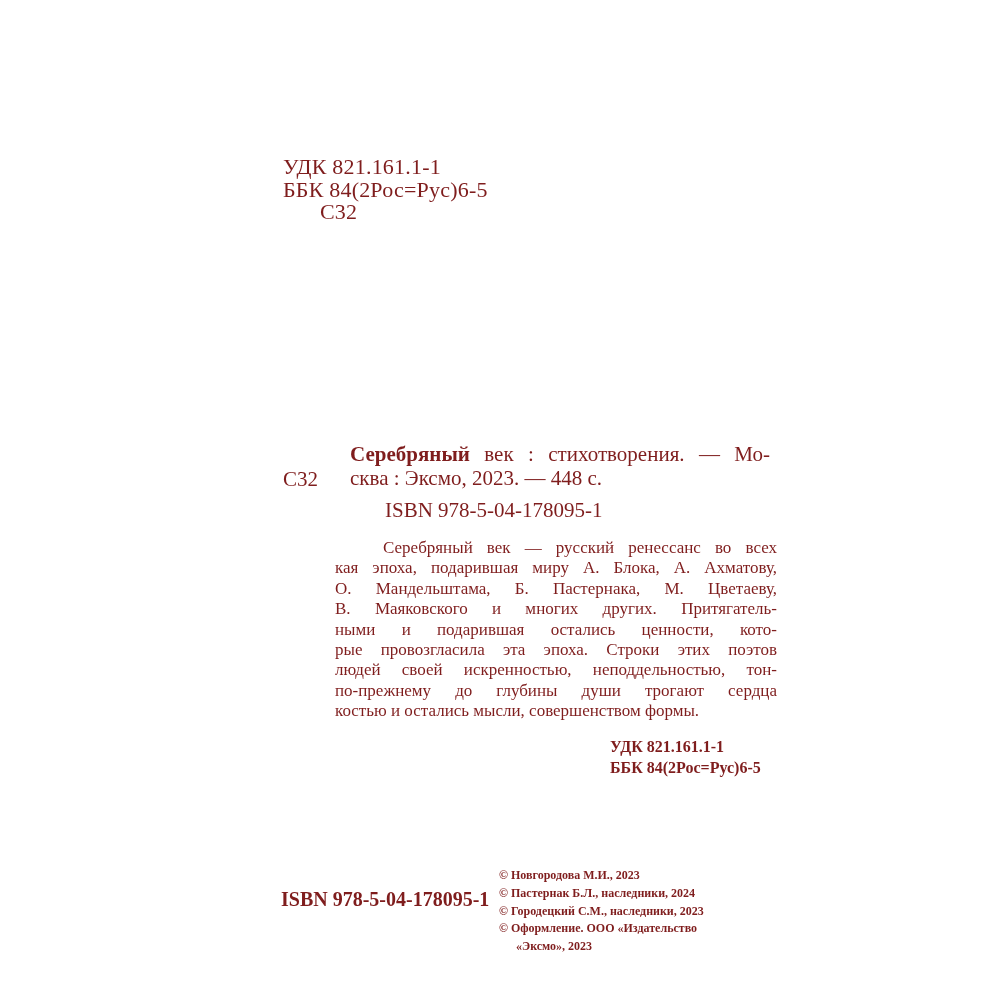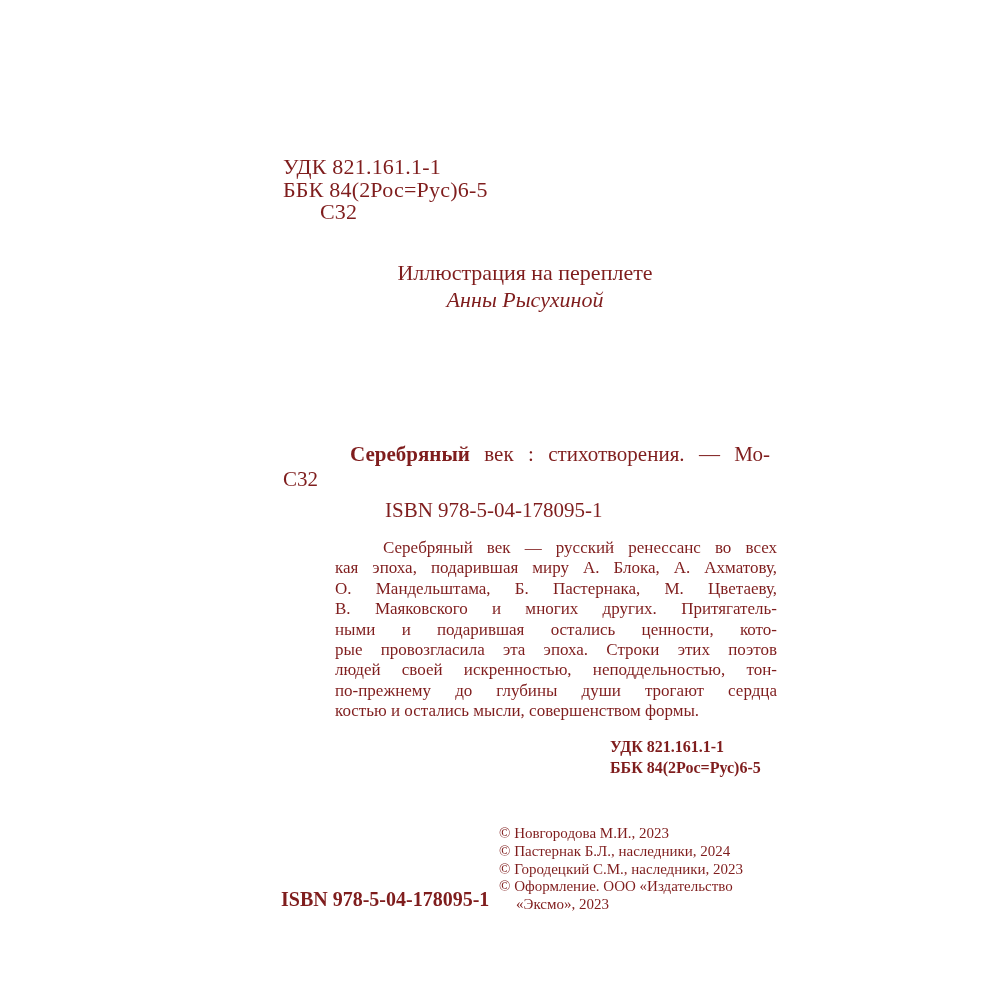--- a/index.html
+++ b/index.html
@@ -54,23 +54,23 @@
   
   .bottom-codes {
     left: 610px; top: 700px;
     font-size: 16px; line-height: 21.4px;
     font-weight: bold;
     white-space: nowrap;
   }
 
   
   .copyrights {
-    left: 499px; top: 789px;
-    font-size: 15px; line-height: 17.8px;
-    font-weight: normal;
+    left: 499px; top: 831px;
+    font-size: 12px; line-height: 17.8px;
+    font-weight: bold;
     white-space: nowrap;
   }
   .copyrights .cont { padding-left: 17px; }
 
   
   .isbn-bottom {
     left: 281px; top: 852px;
     font-size: 20px; font-weight: bold;
     white-space: nowrap;
   }
@@ -79,29 +79,26 @@
 <body>
 
 <div class="page">
 
   <div class="block top-codes">
     <div>УДК 821.161.1-1</div>
     <div>ББК 84(2Рос=Рус)6-5</div>
     <div class="c32">С32</div>
   </div>
 
-  <div class="block illustration">
-    <div>Иллюстрация на переплете</div>
-    <div class="italic">Анны Рысухиной</div>
-  </div>
 
   <div class="block entry-code">С32</div>
 
   <div class="block entry">
     <div class="just"><span class="bold">Серебряный</span><span> век : стихотворения. — Мо-</span></div>
+    <div>сква : Эксмо, 2023. — 448 с.</div>
   </div>
 
   <div class="block entry-isbn">ISBN 978-5-04-178095-1</div>
 
   <div class="block annotation">
       <div class="ann-line indent">Серебряный век — русский ренессанс во всех</div>
       <div class="ann-line">кая эпоха, подарившая миру А. Блока, А. Ахматову,</div>
       <div class="ann-line">О. Мандельштама, Б. Пастернака, М. Цветаеву,</div>
       <div class="ann-line">В. Маяковского и многих других. Притягатель-</div>
       <div class="ann-line">ными и подарившая остались ценности, кото-</div>

